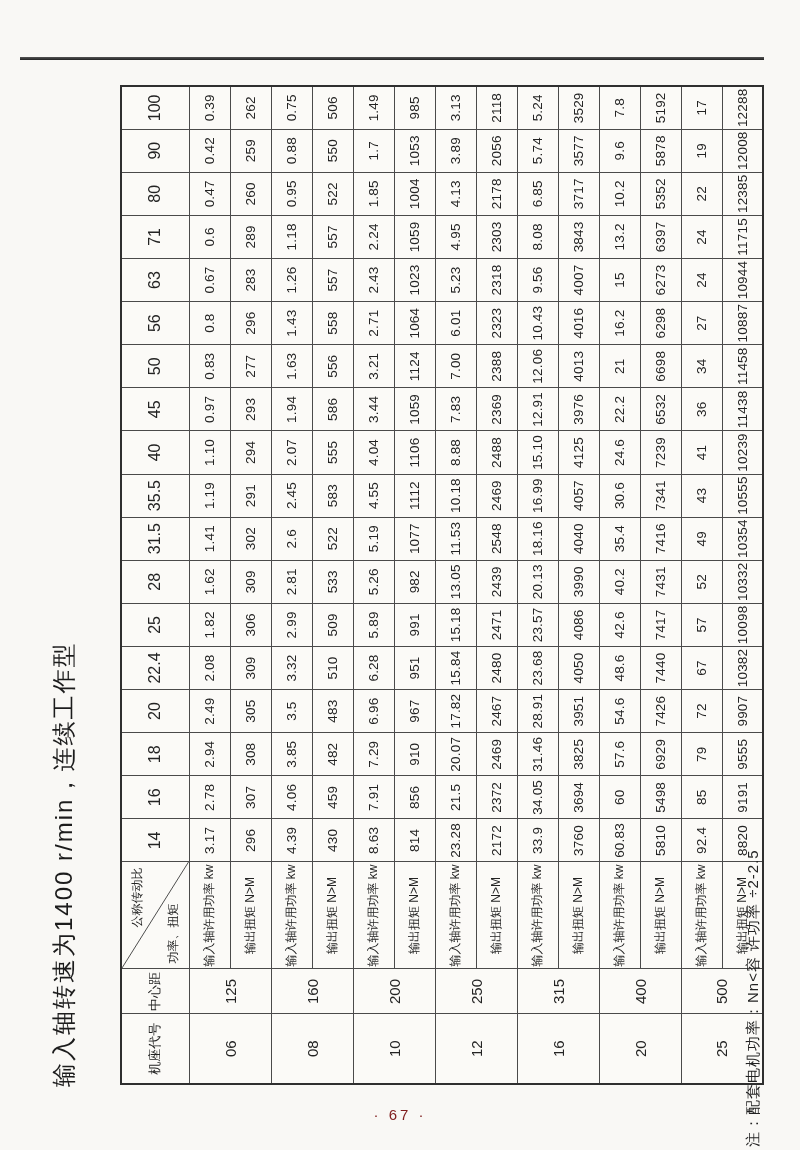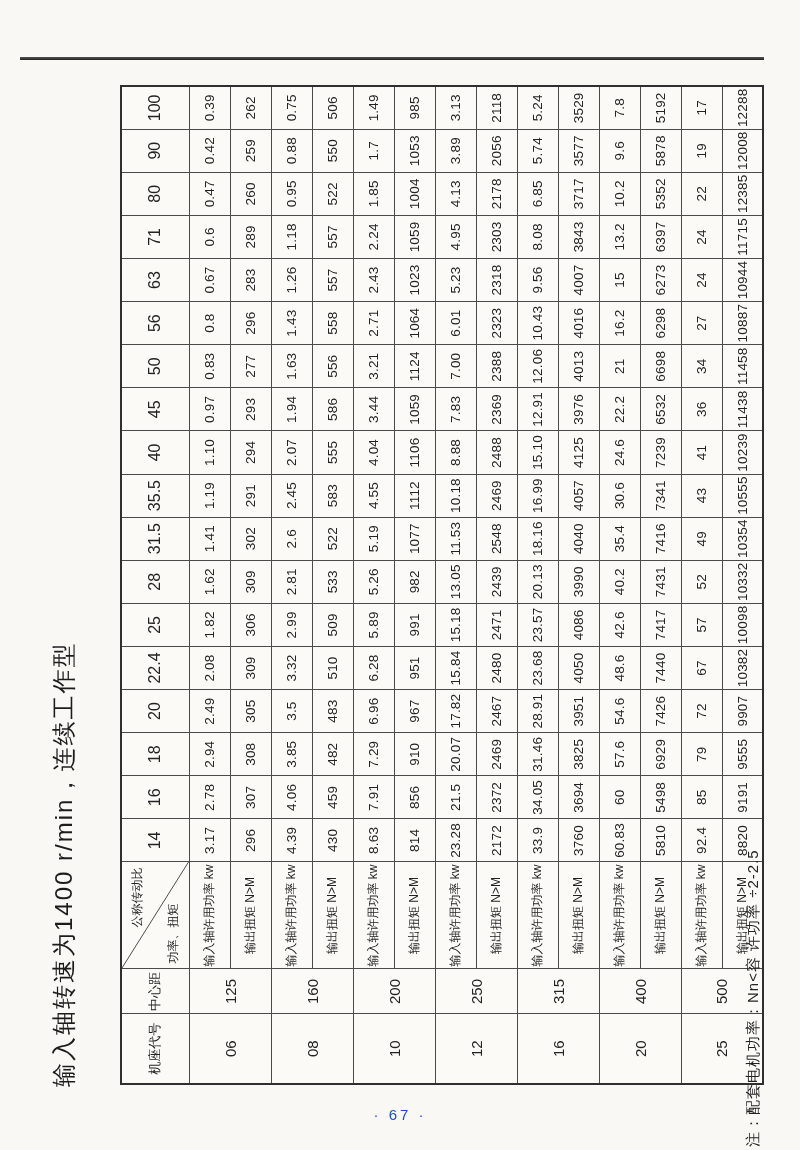--- a/index.html
+++ b/index.html
@@ -22,21 +22,21 @@
   td.code{font-size:15px;}
   td.hlabel{font-size:13px;}
   td.rlabel{font-size:12px;white-space:nowrap;}
   td.diag{position:relative;}
   .diag svg{position:absolute;left:0;top:0;width:100%;height:100%;}
   .diag-tr{position:absolute;top:7px;right:5px;font-size:12px;white-space:nowrap;}
   .diag-bl{position:absolute;bottom:7px;left:5px;font-size:12px;white-space:nowrap;}
   .footnote{position:absolute;left:3px;top:744px;font-size:15px;letter-spacing:1px;
     color:#222;white-space:nowrap;}
   .page-num{position:absolute;left:0;right:0;top:1106px;text-align:center;
-    font-size:15px;color:#1d4ed8;letter-spacing:3px;}
+    font-size:15px;color:#7f1d1d;letter-spacing:3px;}
 </style>
 </head>
 <body>
 
 <div class="page">
   <div class="top-rule"></div>
 
   <div class="rot">
     <div class="doc-title">输入轴转速为1400 r/min，连续工作型</div>
     <div class="tbl-holder">

